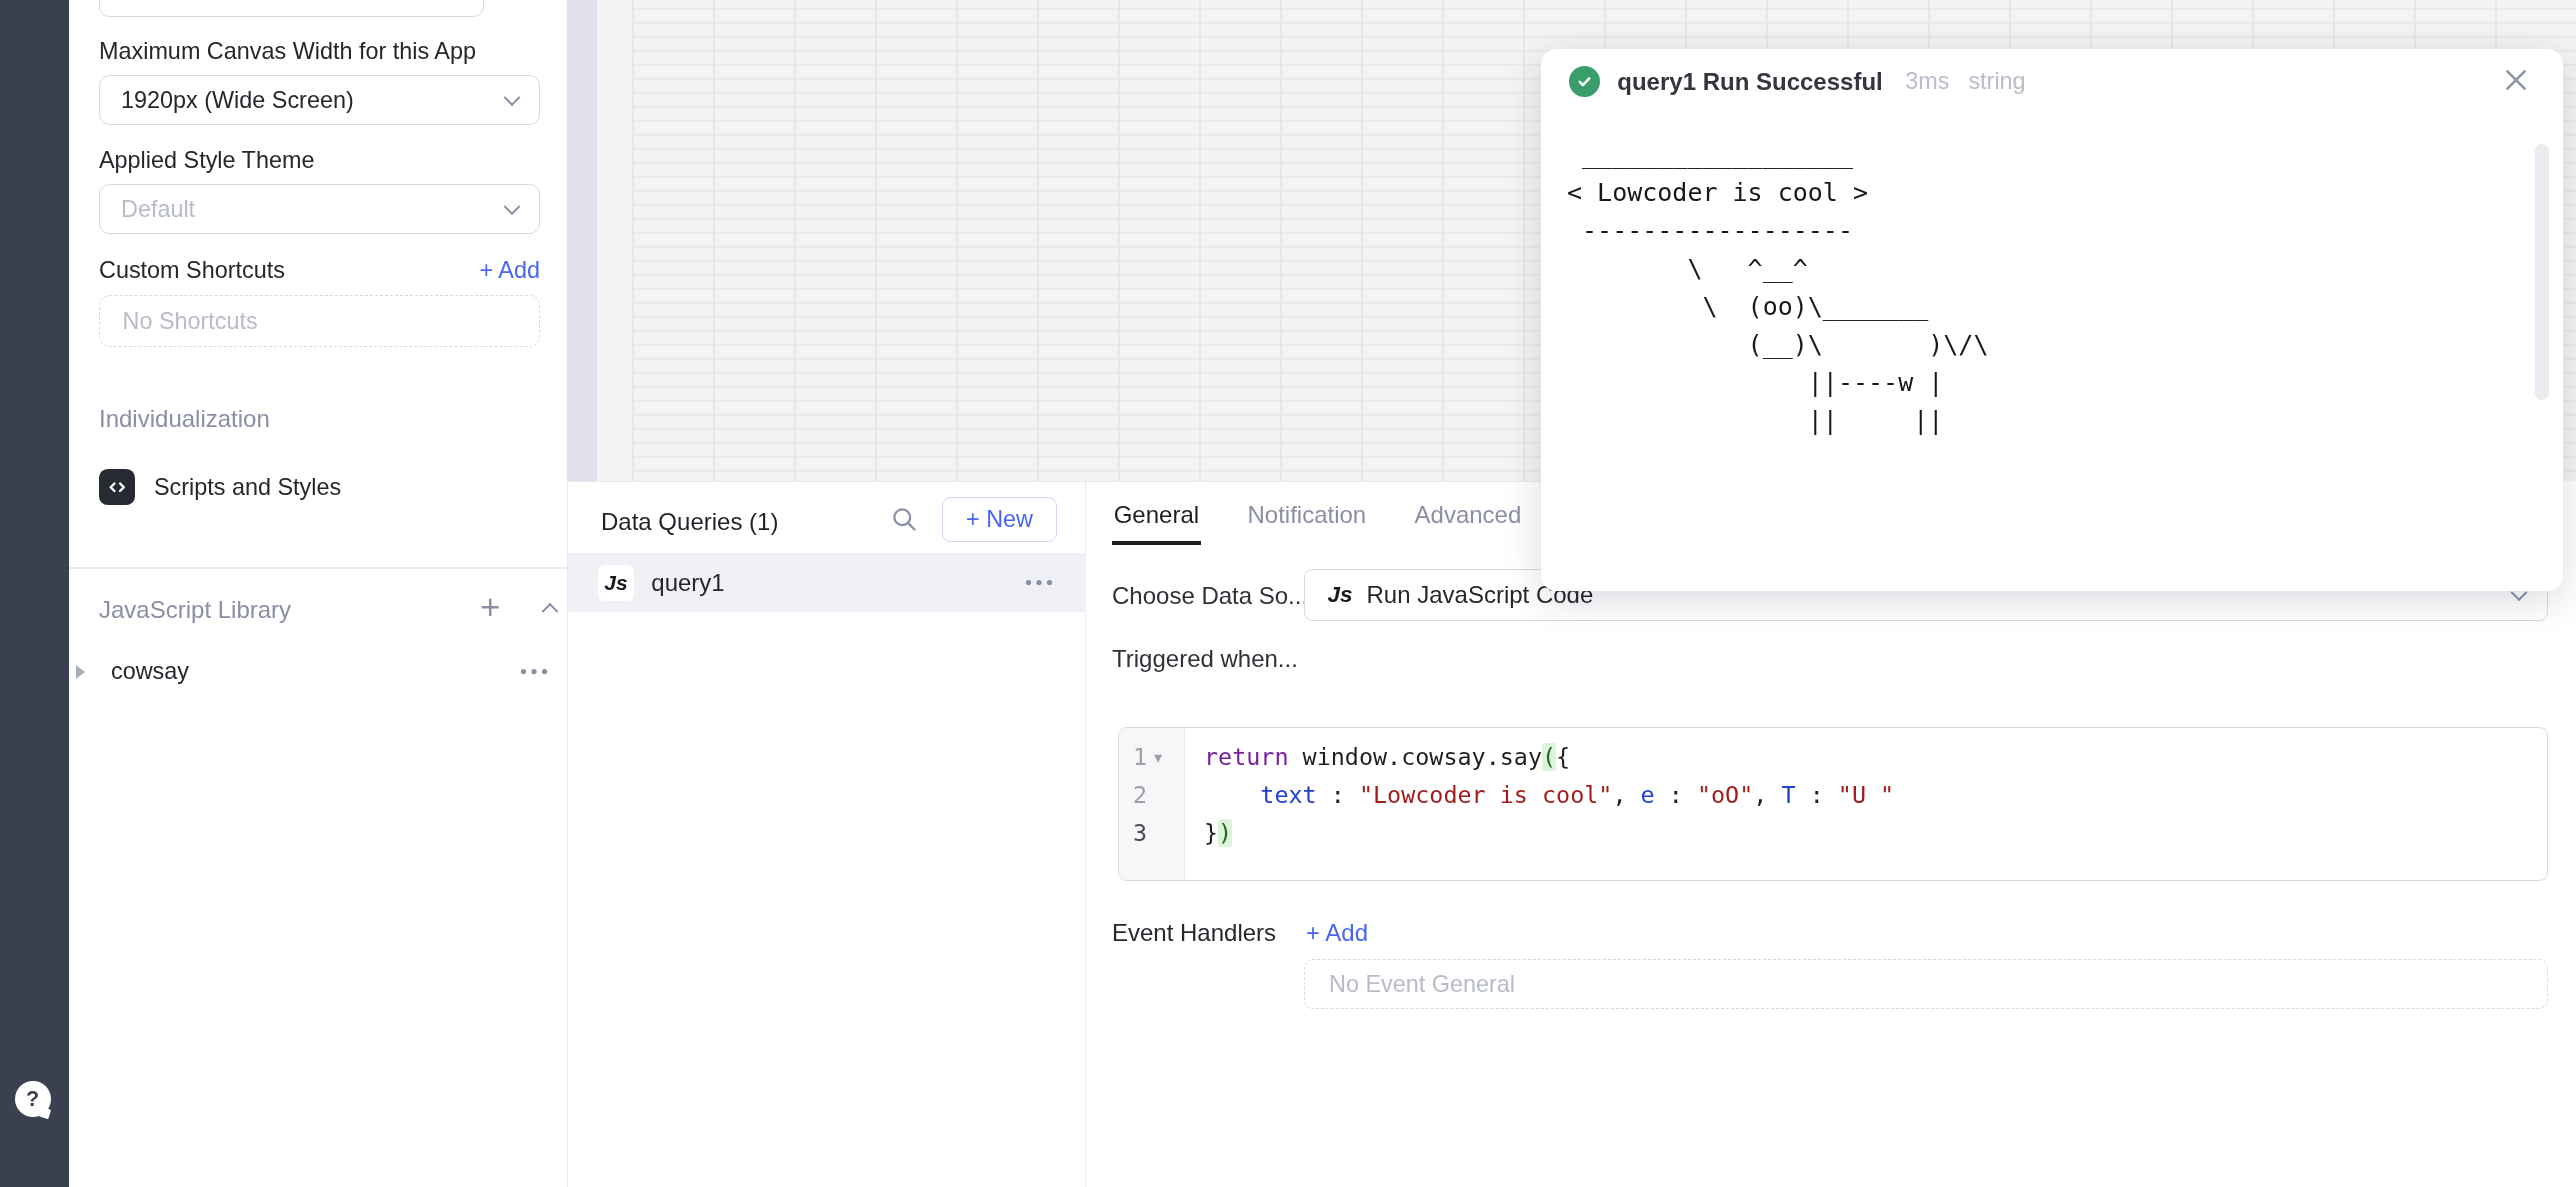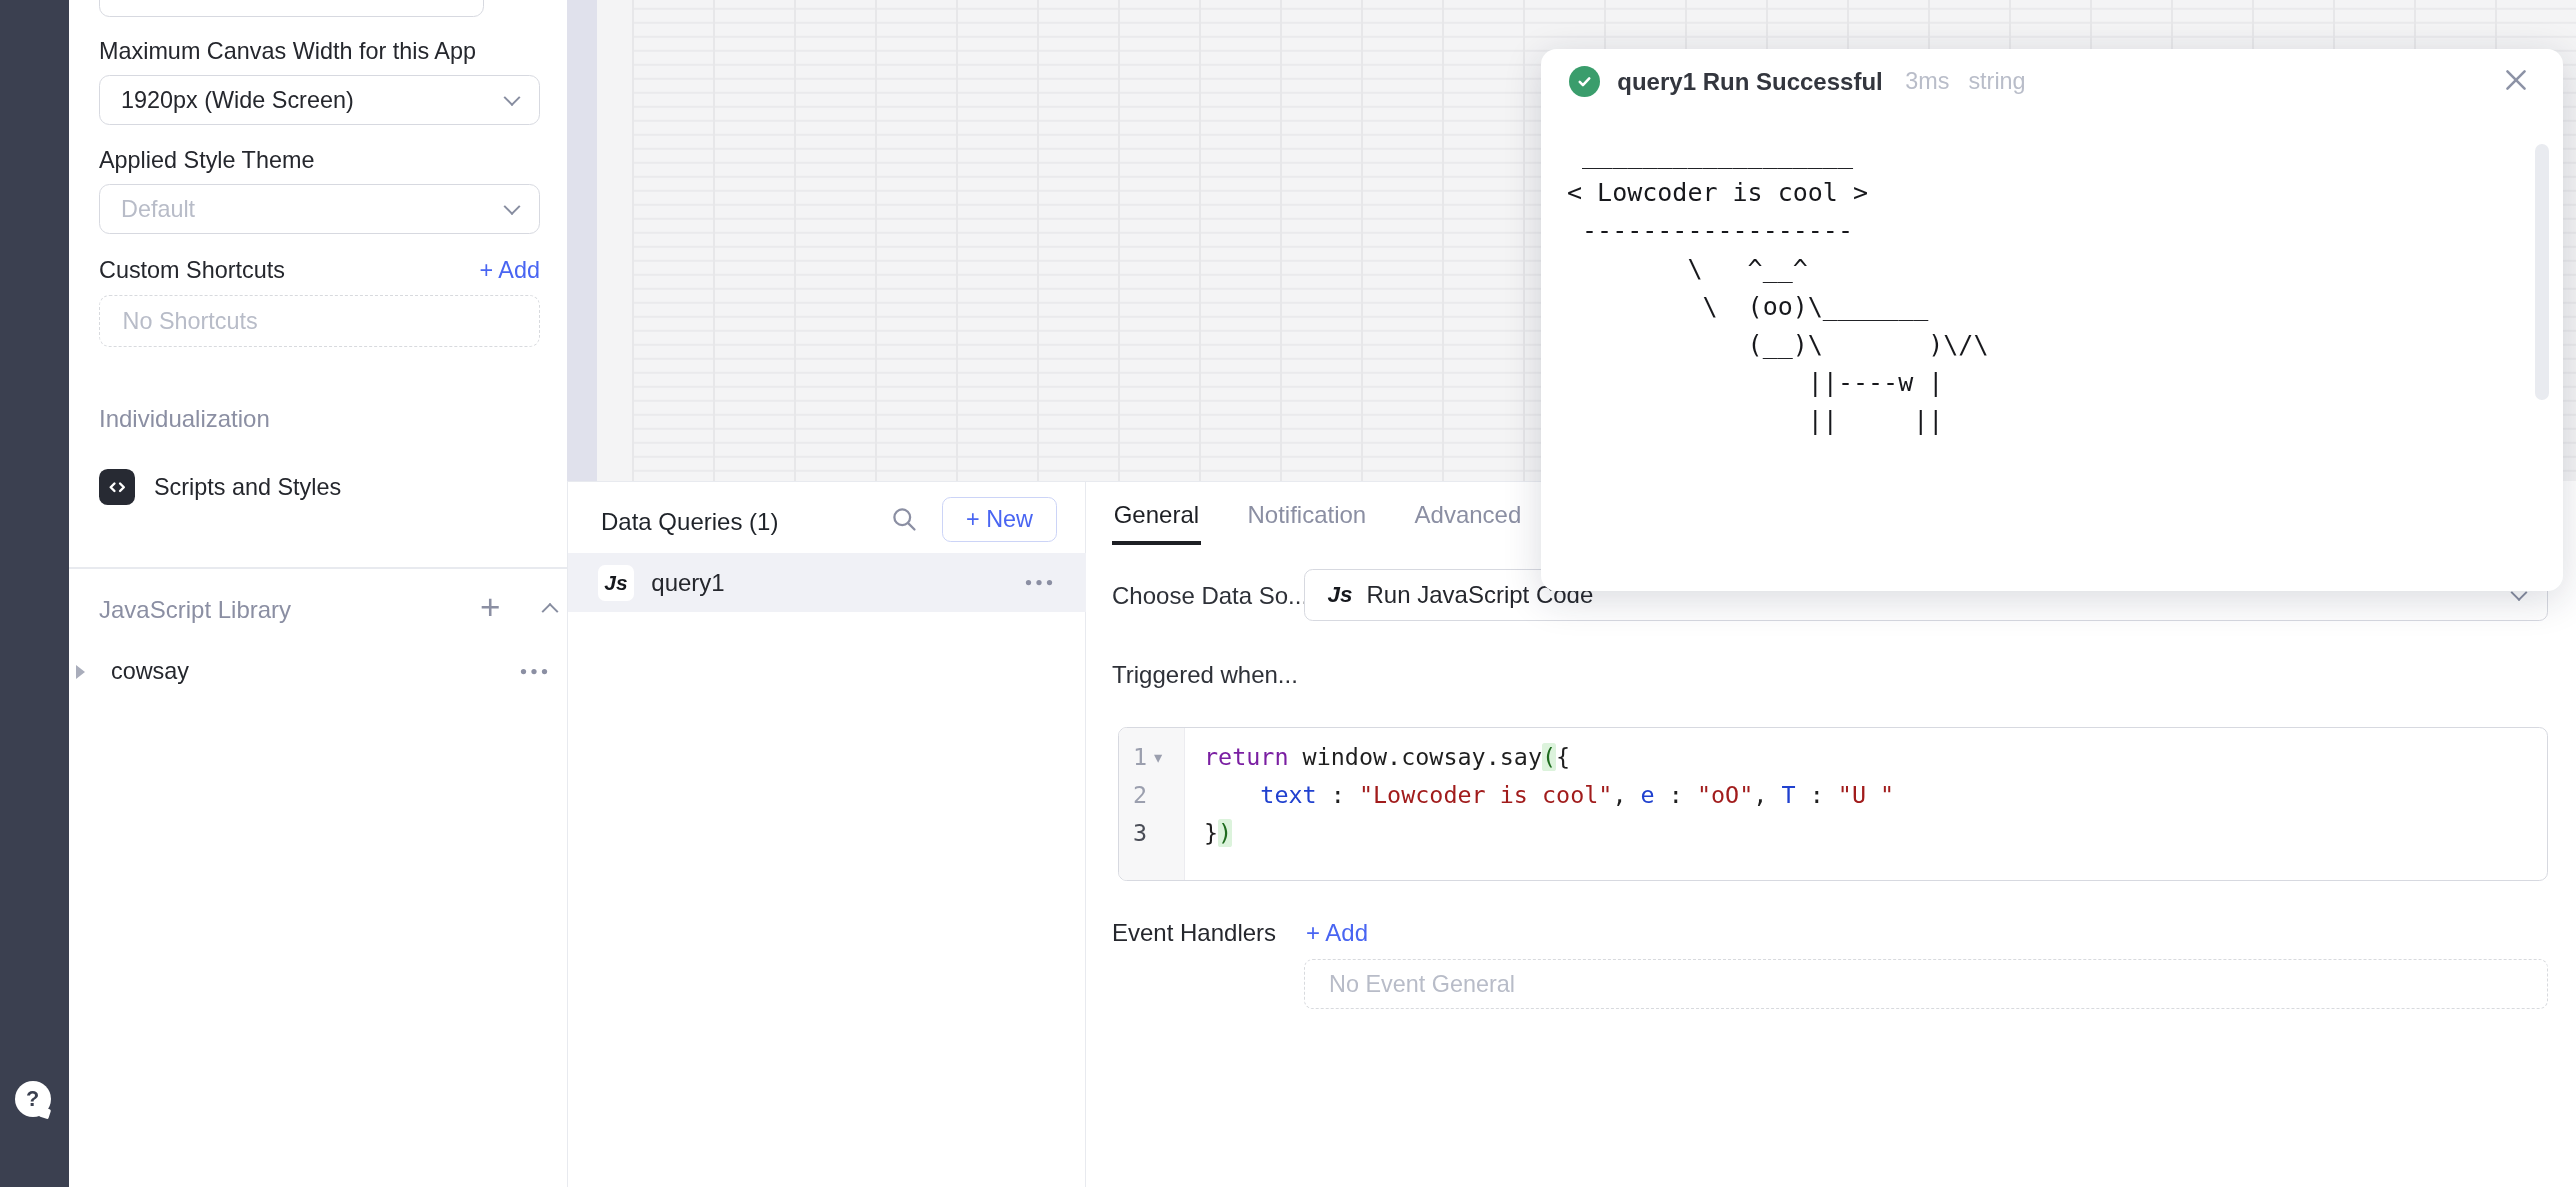--- a/index.html
+++ b/index.html
@@ -224,21 +224,21 @@
         <span>Run</span>
       </div>
 
       <div class="form-label" style="top:100px;">Choose Data So...</div>
       <div class="fsel" style="left:218px; top:87px; width:1244px;">
         <span class="js-inline">Js</span>
         <span>Run JavaScript Code</span>
         <span class="chev"></span>
       </div>
 
-      <div class="form-label" style="top:179px;">Triggered when...</div>
+      <div class="form-label" style="top:163px;">Triggered when...</div>
 
       <div class="code-editor">
         <div class="gutter">
           <div class="g-line">
             <span>1</span>
             <span class="fold">▾</span>
           </div>
           <div class="g-line">
               <span>2</span>
             </div>

